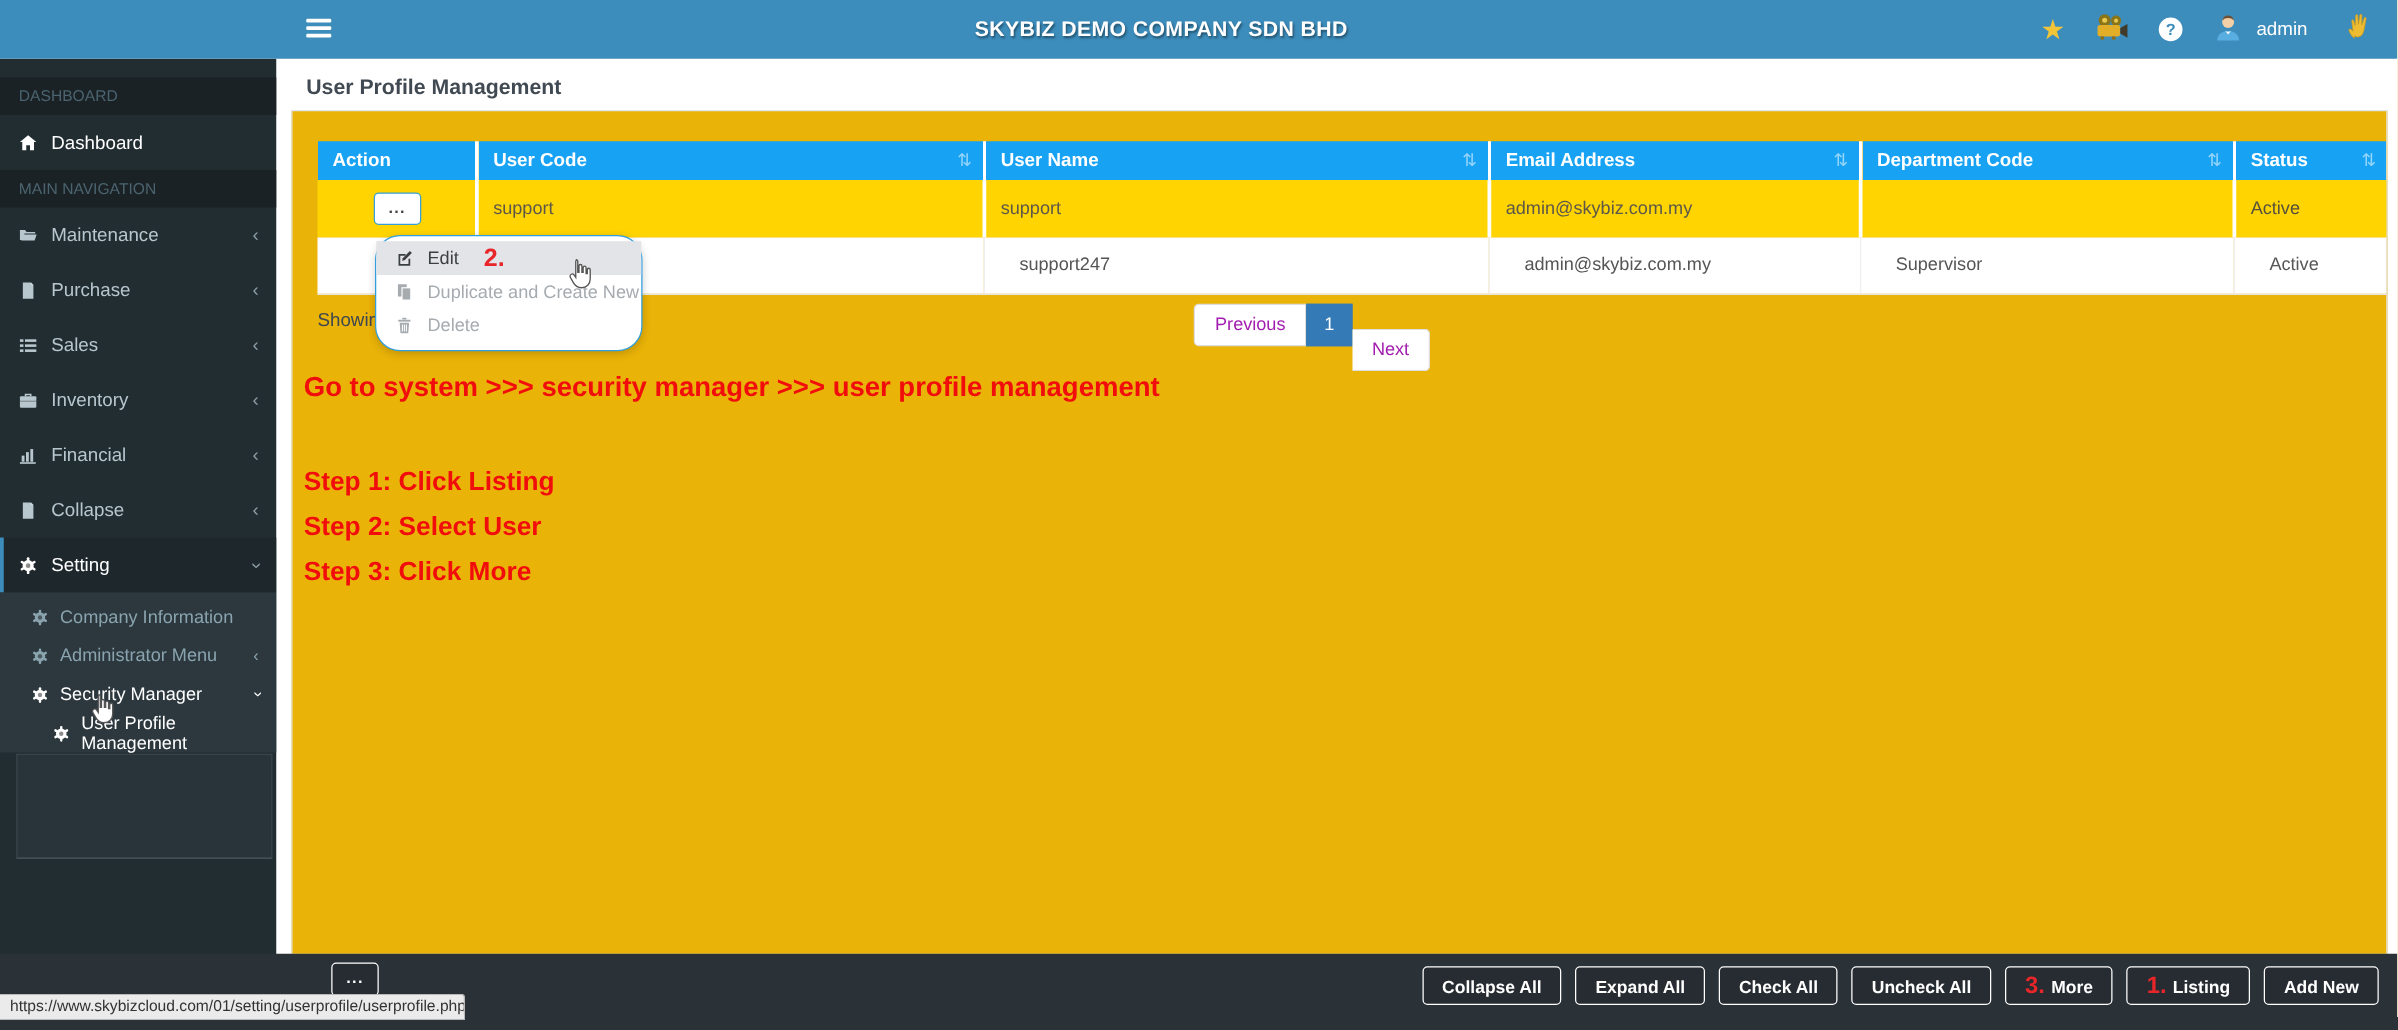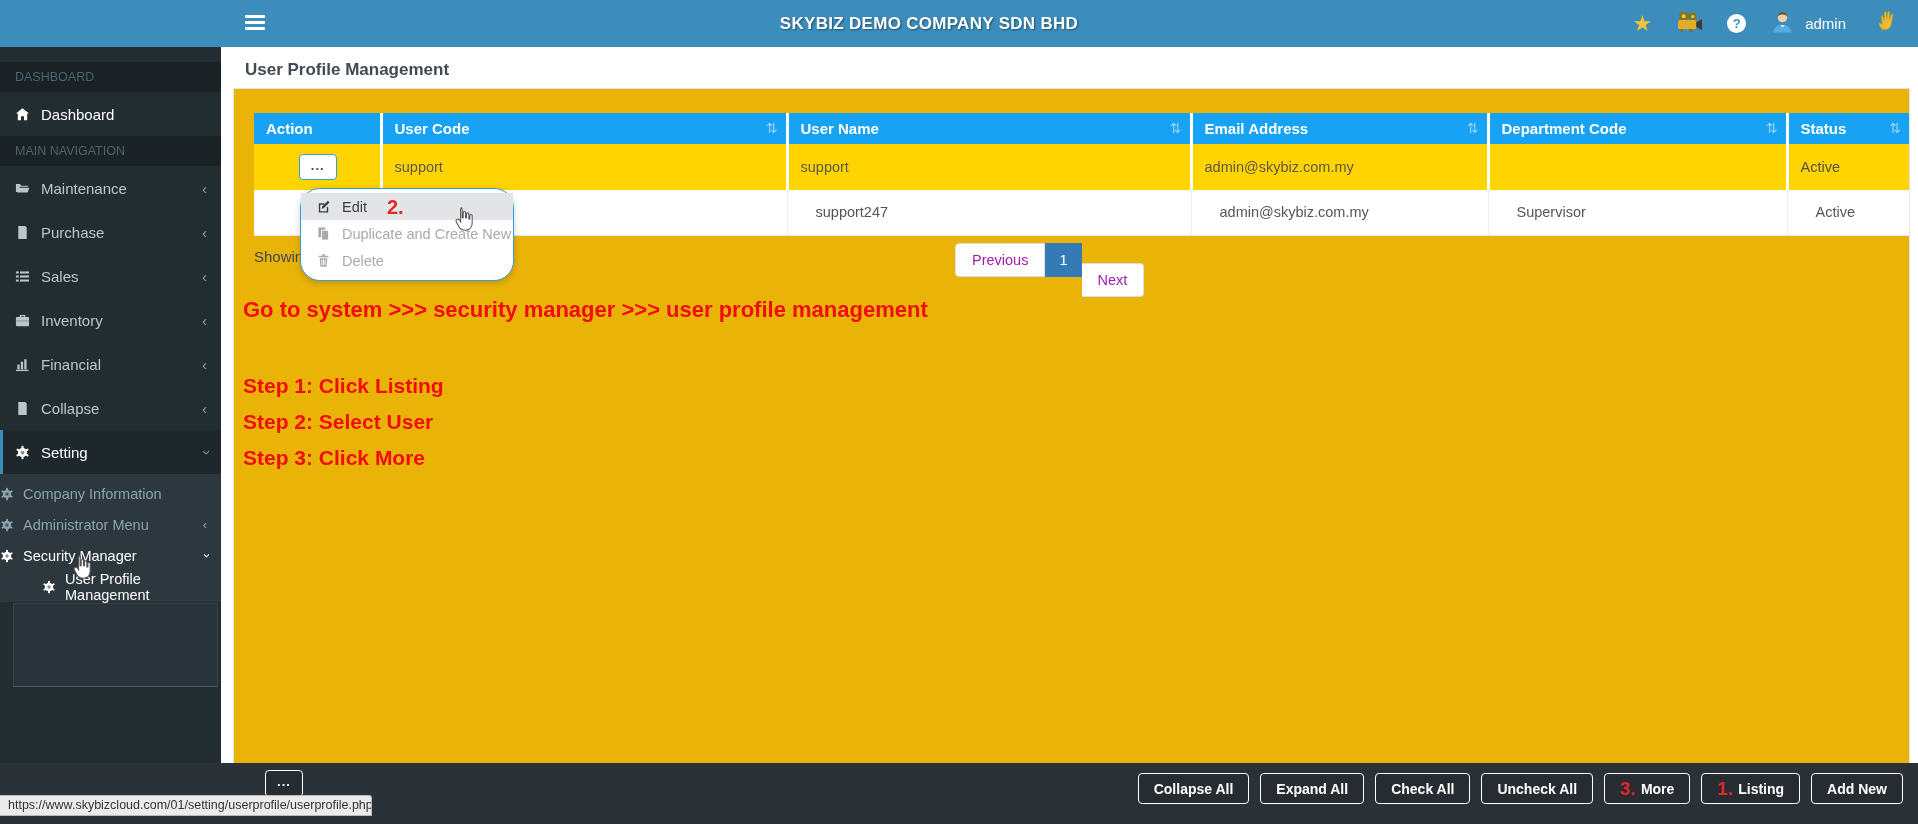--- a/index.html
+++ b/index.html
@@ -23,21 +23,21 @@
   
   .sidebar{position:absolute;left:0;top:47px;bottom:0;width:221px;background:#222d32;z-index:5;color:#b8c7ce;}
   .side-strip{height:30px;line-height:30px;padding-left:15px;background:#1a2226;color:#4b646f;font-size:12.5px;}
   .side-strip.first{margin-top:15px;}
   .side-item{height:44px;display:flex;align-items:center;padding-left:15px;gap:11px;font-size:15px;cursor:pointer;}
   .side-item .chev{margin-left:auto;margin-right:14px;font-size:15px;color:#8d9da5;}
   .chev-down{display:inline-block;transform:rotate(-90deg);}
   .side-item.white{color:#fff;}
   .side-item.active{background:#1e282c;color:#fff;border-left:3px solid #3c8dbc;padding-left:12px;}
   .submenu{background:#2c383e;padding:4px 0 0 0;}
-  .sub-item{height:31px;display:flex;align-items:center;gap:9px;color:#8aa4af;font-size:14.5px;cursor:pointer;}
+  .sub-item{height:31px;display:flex;align-items:center;padding-left:25px;gap:9px;color:#8aa4af;font-size:14.5px;cursor:pointer;}
   .sub-item.white{color:#fff;}
   .sub-item .chev{margin-left:auto;margin-right:14px;font-size:13px;}
   .sub-sub{padding-left:42px;}
   .side-ic{width:15px;height:15px;flex:0 0 15px;}
   .sub-ic{width:14px;height:14px;flex:0 0 14px;}
   .side-overlay{position:absolute;left:13px;right:3px;top:556px;height:84px;background:#28333a;
                 border:1px solid rgba(255,255,255,.08);border-bottom-color:rgba(255,255,255,.18);}
 
   
   .content{position:absolute;left:231px;top:47px;right:0;height:716px;background:#fff;}

